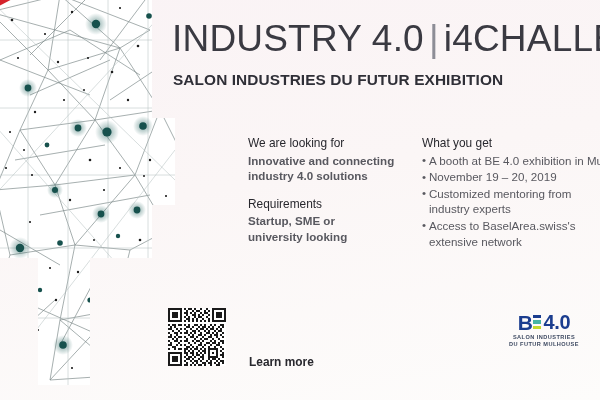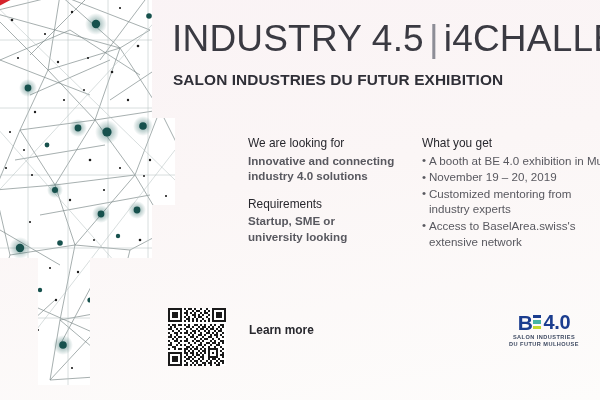--- a/index.html
+++ b/index.html
@@ -133,20 +133,21 @@
     left: 249px;
     top: 323px;
     font-size: 11.6px;
     line-height: 15.4px;
     color: #58585f;
   }
   #learn .lm-head {
     font-weight: 700;
     color: #28282e;
     font-size: 11.9px;
+    margin-top: 32px;
   }
 
   
   #logo {
     position: absolute;
     left: 508px;
     top: 312px;
     width: 72px;
     text-align: center;
   }
@@ -321,21 +322,21 @@
         </g>
       </g>
     </svg>
   </div>
 
   <div id="banner">
     
   </div>
 
   <div id="title">
-    <span>INDUSTRY 4.5</span><span class="bar">|</span><span>i4CHALLE</span>
+    <span>INDUSTRY 4.0</span><span class="bar">|</span><span>i4CHALLE</span>
   </div>
 
   <div id="subtitle">
     <span class="l2">SALON INDUSTRIES DU FUTUR EXHIBITION</span>
   </div>
 
   <div id="col-left" class="col">
     <div class="blk">
       <div class="blk-head">We are looking for</div>
       <div class="blk-body">Innovative and connecting

